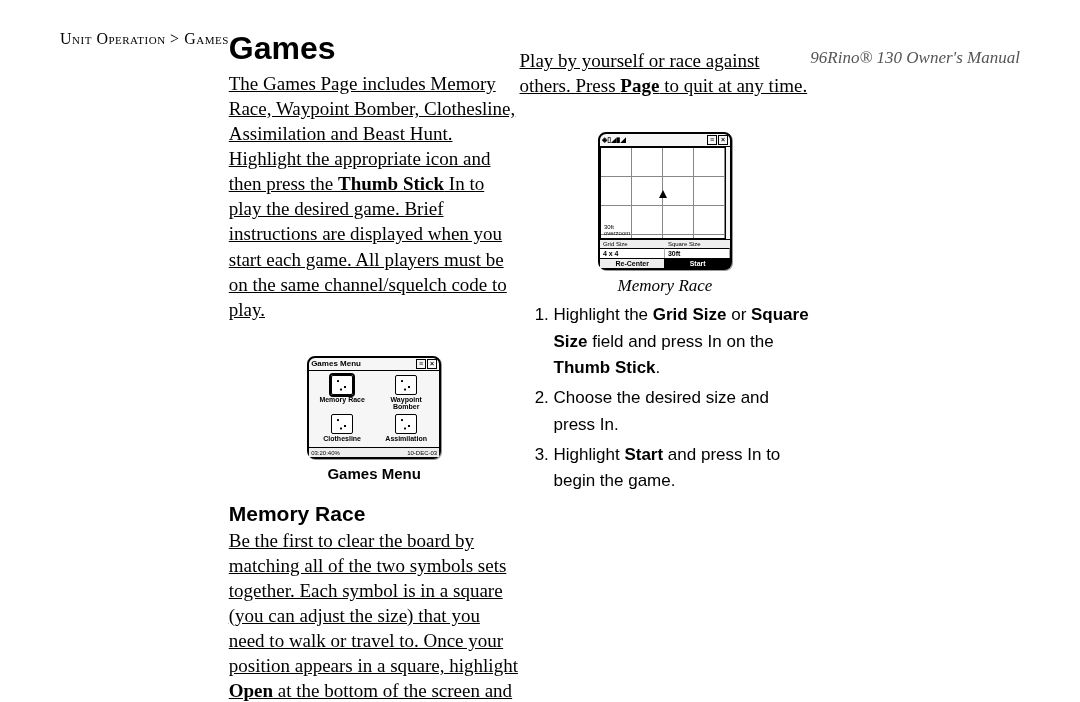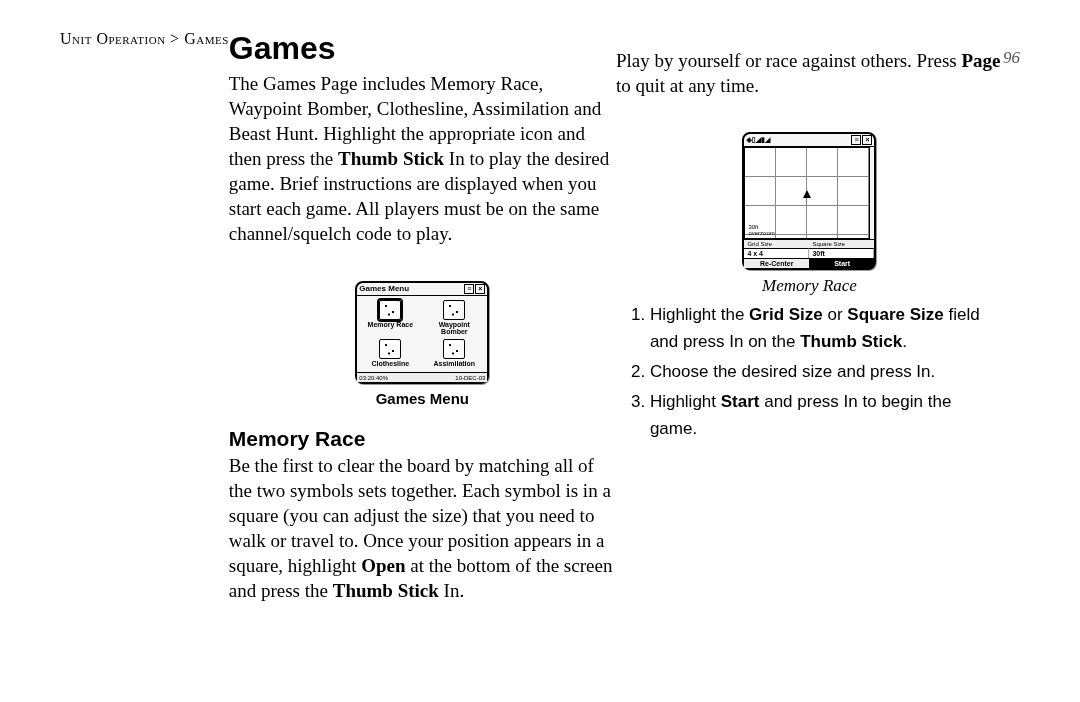--- a/index.html
+++ b/index.html
@@ -37,20 +37,21 @@
   h1.title {
     font-family: Arial, Helvetica, sans-serif;
     font-weight: bold;
     font-size: 32px;
     margin: 0 0 4px 0;
   }
   p.body {
     font-size: 19px;
     line-height: 1.32;
     margin: 0 0 10px 0;
+    text-decoration: underline;
   }
   .bold { font-weight: bold; }
   .figure-wrap {
     text-align: center;
     margin: 24px 0 6px 0;
   }
   .caption {
     font-family: Arial, Helvetica, sans-serif;
     font-weight: bold;
     font-size: 15px;
@@ -300,14 +301,15 @@
         <li>Choose the desired size and press In.</li>
         <li>
           <span>Highlight </span><span class="bold">Start</span><span> and press In to begin the game.</span>
         </li>
       </ol>
     </div>
   </div>
 
   <div class="footer">
     <span>96</span>
+    <span>Rino® 130 Owner's Manual</span>
   </div>
 </div>
 
 </body></html>

